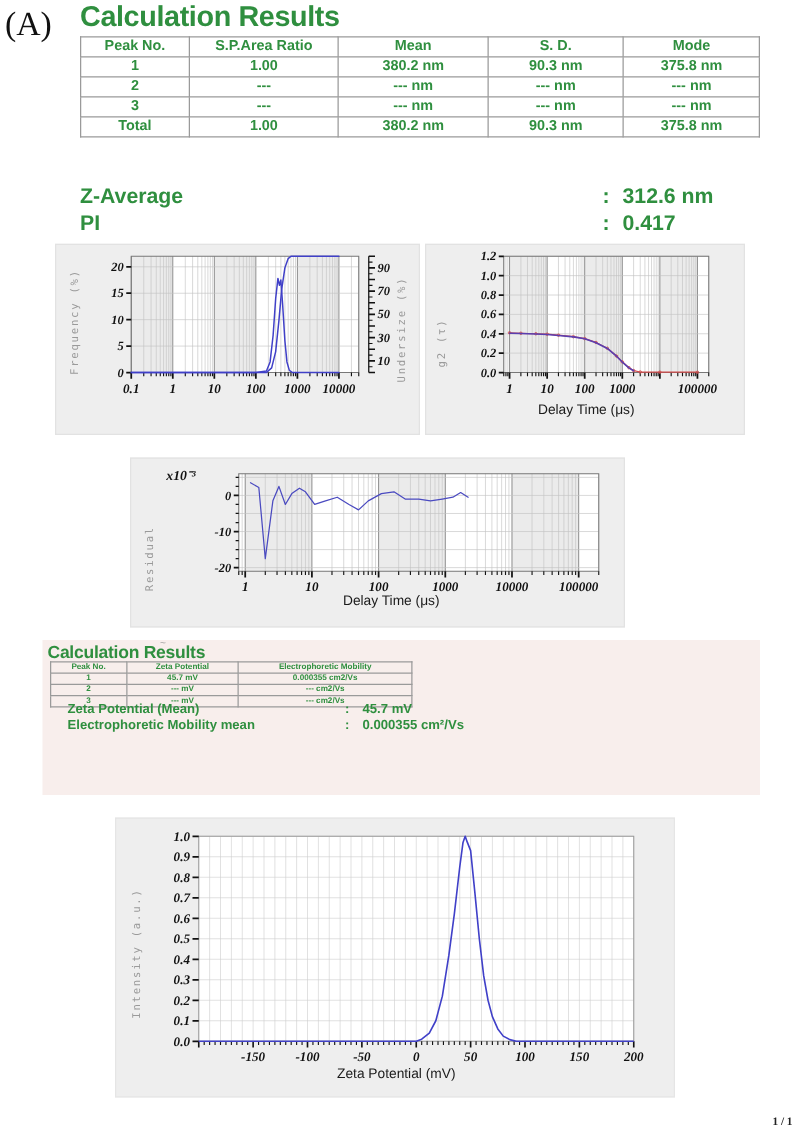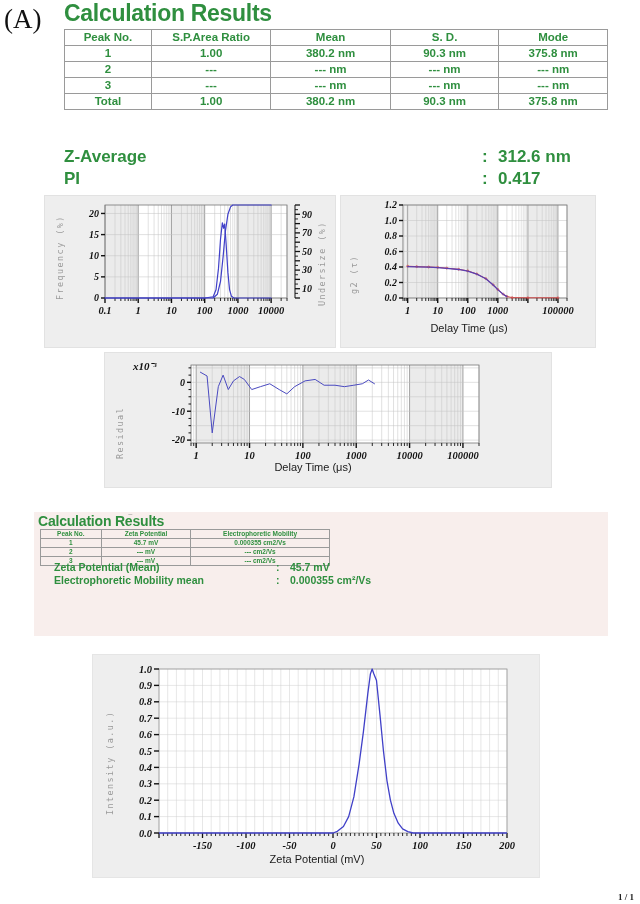--- a/index.html
+++ b/index.html
@@ -70,21 +70,21 @@
   #row-pi{ top:169px; }
 
   
   .graph-frame{
     position:absolute;
     background:#eeeeee;
     border:1px solid #e2e2e2;
   }
   #graph-dist { left:44px;  top:195px; width:292px; height:153px; }
   #graph-g2   { left:340px; top:195px; width:256px; height:153px; }
-  #graph-res  { left:104px; top:352px; width:448px; height:136px; }
+  #graph-res  { left:104px; top:366px; width:396px; height:136px; }
 
   .axis-title{
     position:absolute;
     color:#1a1a1a;
     font-size:11px;
     text-align:center;
     white-space:nowrap;
   }
   .vlabel{
     position:absolute;

